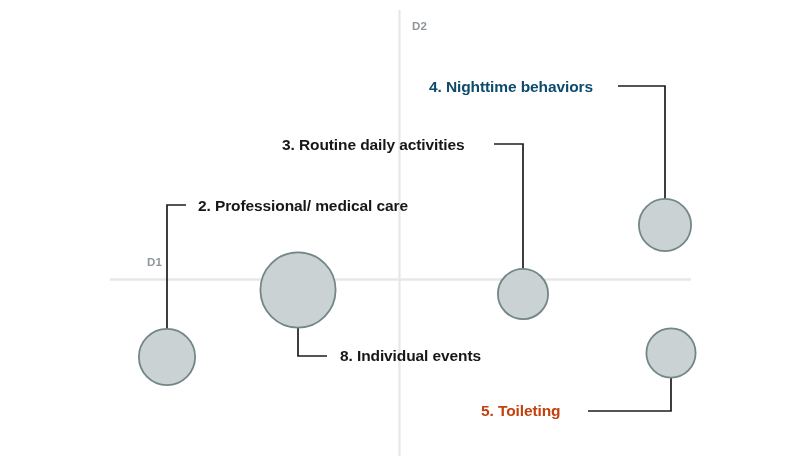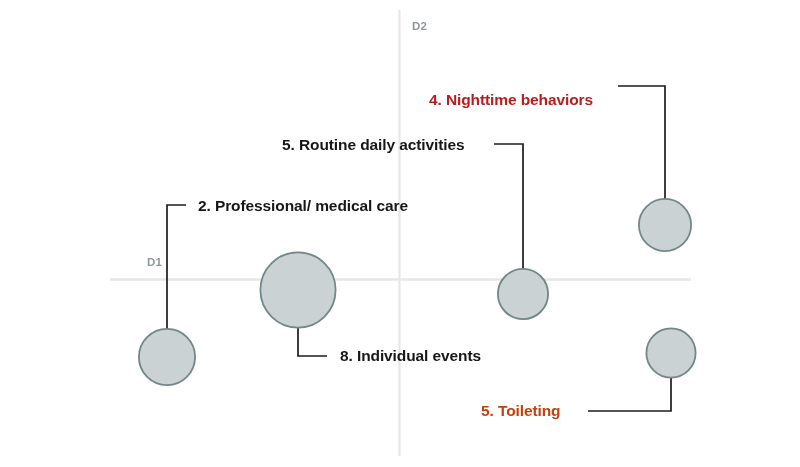--- a/index.html
+++ b/index.html
@@ -68,23 +68,23 @@
     <circle cx="523" cy="294" r="25.1" fill="#cbd2d3" stroke="#738788" stroke-width="1.8"></circle>
     <circle cx="665" cy="225" r="26.1" fill="#cbd2d3" stroke="#738788" stroke-width="1.8"></circle>
     <circle cx="671" cy="353" r="24.6" fill="#cbd2d3" stroke="#738788" stroke-width="1.8"></circle>
 
   </svg>
 
   <div class="axis-label" style="left: 412px; top: 21px; color: rgb(142, 152, 155);">D2</div>
 
   <div class="axis-label" style="left: 102px; top: 257px; color: rgb(142, 152, 155); margin-left: 45px;">D1</div>
 
-  <div class="callout-label" style="left: 429px; top: 92px; color: #b91c1c;">4. Nighttime behaviors</div>
+  <div class="callout-label" style="left: 429px; top: 79px; color: #0c4a6e;">4. Nighttime behaviors</div>
 
-  <div class="callout-label" style="left: 282px; top: 137px; color: rgb(23, 23, 23);">5. Routine daily activities</div>
+  <div class="callout-label" style="left: 282px; top: 137px; color: rgb(23, 23, 23);">3. Routine daily activities</div>
 
   <div class="callout-label" style="left: 198px; top: 198px; color: rgb(23, 23, 23);">2. Professional/ medical care</div>
 
   <div class="callout-label" style="left: 340px; top: 348px; color: rgb(23, 23, 23);">8. Individual events</div>
 
   <div class="callout-label" style="left: 481px; top: 403px; color: #c2410c;">5. Toileting</div>
 
 </div>
 
 </body></html>

